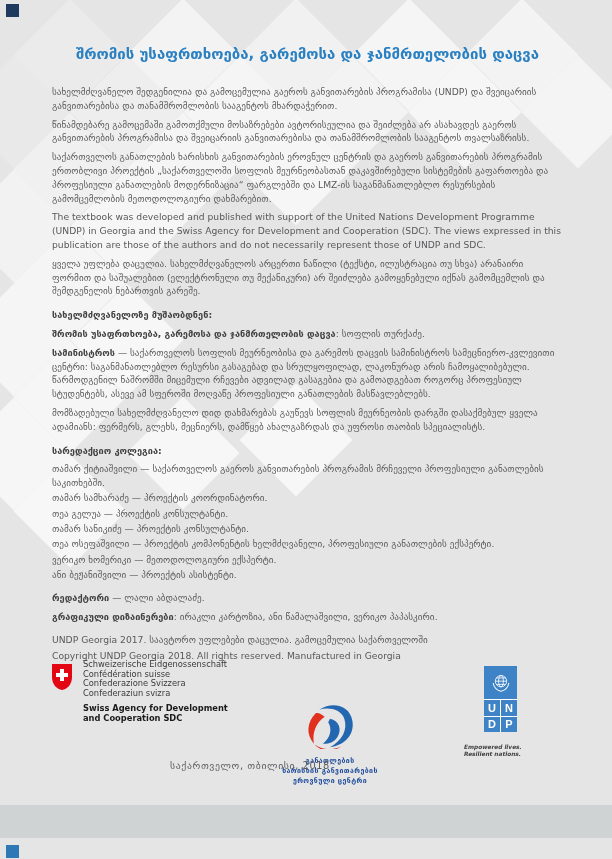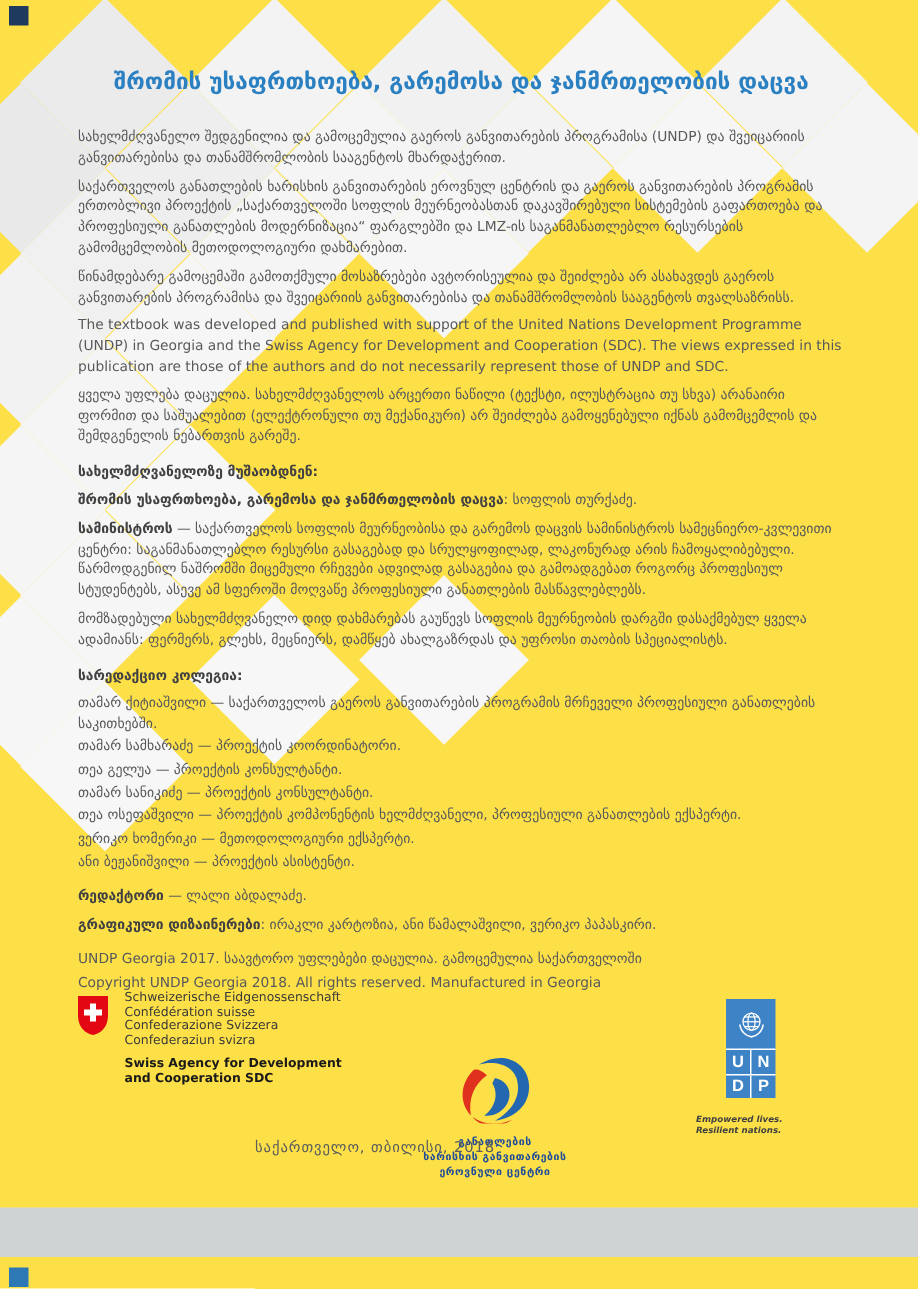--- a/index.html
+++ b/index.html
@@ -1,16 +1,16 @@
 <!DOCTYPE html>
 <html><head>
 <meta charset="utf-8">
 <style>
   html,body{margin:0;padding:0;background:#fff;}
-  .page{position:relative;width:612px;height:859px;background:#fde047;overflow:hidden;
+  .page{position:relative;width:612px;height:859px;background:#e5e5e5;overflow:hidden;
         font-family:"DejaVu Sans",sans-serif;color:#58595b;}
   .bg{position:absolute;left:0;top:0;z-index:0;}
   .content{position:absolute;left:52px;top:0;width:511px;z-index:2;font-size:9.2px;line-height:13.8px;}
   .content p{margin:0 0 5px 0;}
   .title{margin:44px 0 21px 0;text-align:center;font-size:15px;line-height:20px;font-weight:bold;
          color:#2b80c2;white-space:nowrap;}
   .h{font-weight:bold;color:#414042;margin-top:10px !important;}
   .b{font-weight:bold;color:#414042;}
   .m{margin:0 0 1.5px 0 !important;}
   .gap{margin-top:9px !important;}
@@ -73,22 +73,22 @@
       <rect transform="translate(70,511) rotate(45)" x="-40" y="-40" width="80" height="80" fill="#f7f7f7"></rect>
     </g>
   </svg>
 
   <div class="corner corner-top"></div>
 
   <div class="content">
     <h1 class="title">შრომის უსაფრთხოება, გარემოსა და ჯანმრთელობის დაცვა</h1>
 
     <p>სახელმძღვანელო შედგენილია და გამოცემულია გაეროს განვითარების პროგრამისა (UNDP) და შვეიცარიის განვითარებისა და თანამშრომლობის სააგენტოს მხარდაჭერით.</p>
+    <p>წინამდებარე გამოცემაში გამოთქმული მოსაზრებები ავტორისეულია და შეიძლება არ ასახავდეს გაეროს განვითარების პროგრამისა და შვეიცარიის განვითარებისა და თანამშრომლობის სააგენტოს თვალსაზრისს.</p>
     <p>საქართველოს განათლების ხარისხის განვითარების ეროვნულ ცენტრის და გაეროს განვითარების პროგრამის ერთობლივი პროექტის „საქართველოში სოფლის მეურნეობასთან დაკავშირებული სისტემების გაფართოება და პროფესიული განათლების მოდერნიზაცია“ ფარგლებში და LMZ-ის საგანმანათლებლო რესურსების გამომცემლობის მეთოდოლოგიური დახმარებით.</p>
-    <p>წინამდებარე გამოცემაში გამოთქმული მოსაზრებები ავტორისეულია და შეიძლება არ ასახავდეს გაეროს განვითარების პროგრამისა და შვეიცარიის განვითარებისა და თანამშრომლობის სააგენტოს თვალსაზრისს.</p>
     <p>The textbook was developed and published with support of the United Nations Development Programme (UNDP) in Georgia and the Swiss Agency for Development and Cooperation (SDC). The views expressed in this publication are those of the authors and do not necessarily represent those of UNDP and SDC.</p>
     <p>ყველა უფლება დაცულია. სახელმძღვანელოს არცერთი ნაწილი (ტექსტი, ილუსტრაცია თუ სხვა) არანაირი ფორმით და საშუალებით (ელექტრონული თუ მექანიკური) არ შეიძლება გამოყენებული იქნას გამომცემლის და შემდგენელის ნებართვის გარეშე.</p>
 
     <p class="h">სახელმძღვანელოზე მუშაობდნენ:</p>
 
     <p><span class="b">შრომის უსაფრთხოება, გარემოსა და ჯანმრთელობის დაცვა</span><span>: სოფლის თურქაძე.</span></p>
 
     <p><span class="b">სამინისტროს</span><span> — საქართველოს სოფლის მეურნეობისა და გარემოს დაცვის სამინისტროს სამეცნიერო-კვლევითი ცენტრი: საგანმანათლებლო რესურსი გასაგებად და სრულყოფილად, ლაკონურად არის ჩამოყალიბებული. წარმოდგენილ ნაშრომში მიცემული რჩევები ადვილად გასაგებია და გამოადგებათ როგორც პროფესიულ სტუდენტებს, ასევე ამ სფეროში მოღვაწე პროფესიული განათლების მასწავლებლებს.</span></p>
 
     <p>მომზადებული სახელმძღვანელო დიდ დახმარებას გაუწევს სოფლის მეურნეობის დარგში დასაქმებულ ყველა ადამიანს: ფერმერს, გლეხს, მეცნიერს, დამწყებ ახალგაზრდას და უფროსი თაობის სპეციალისტს.</p>

